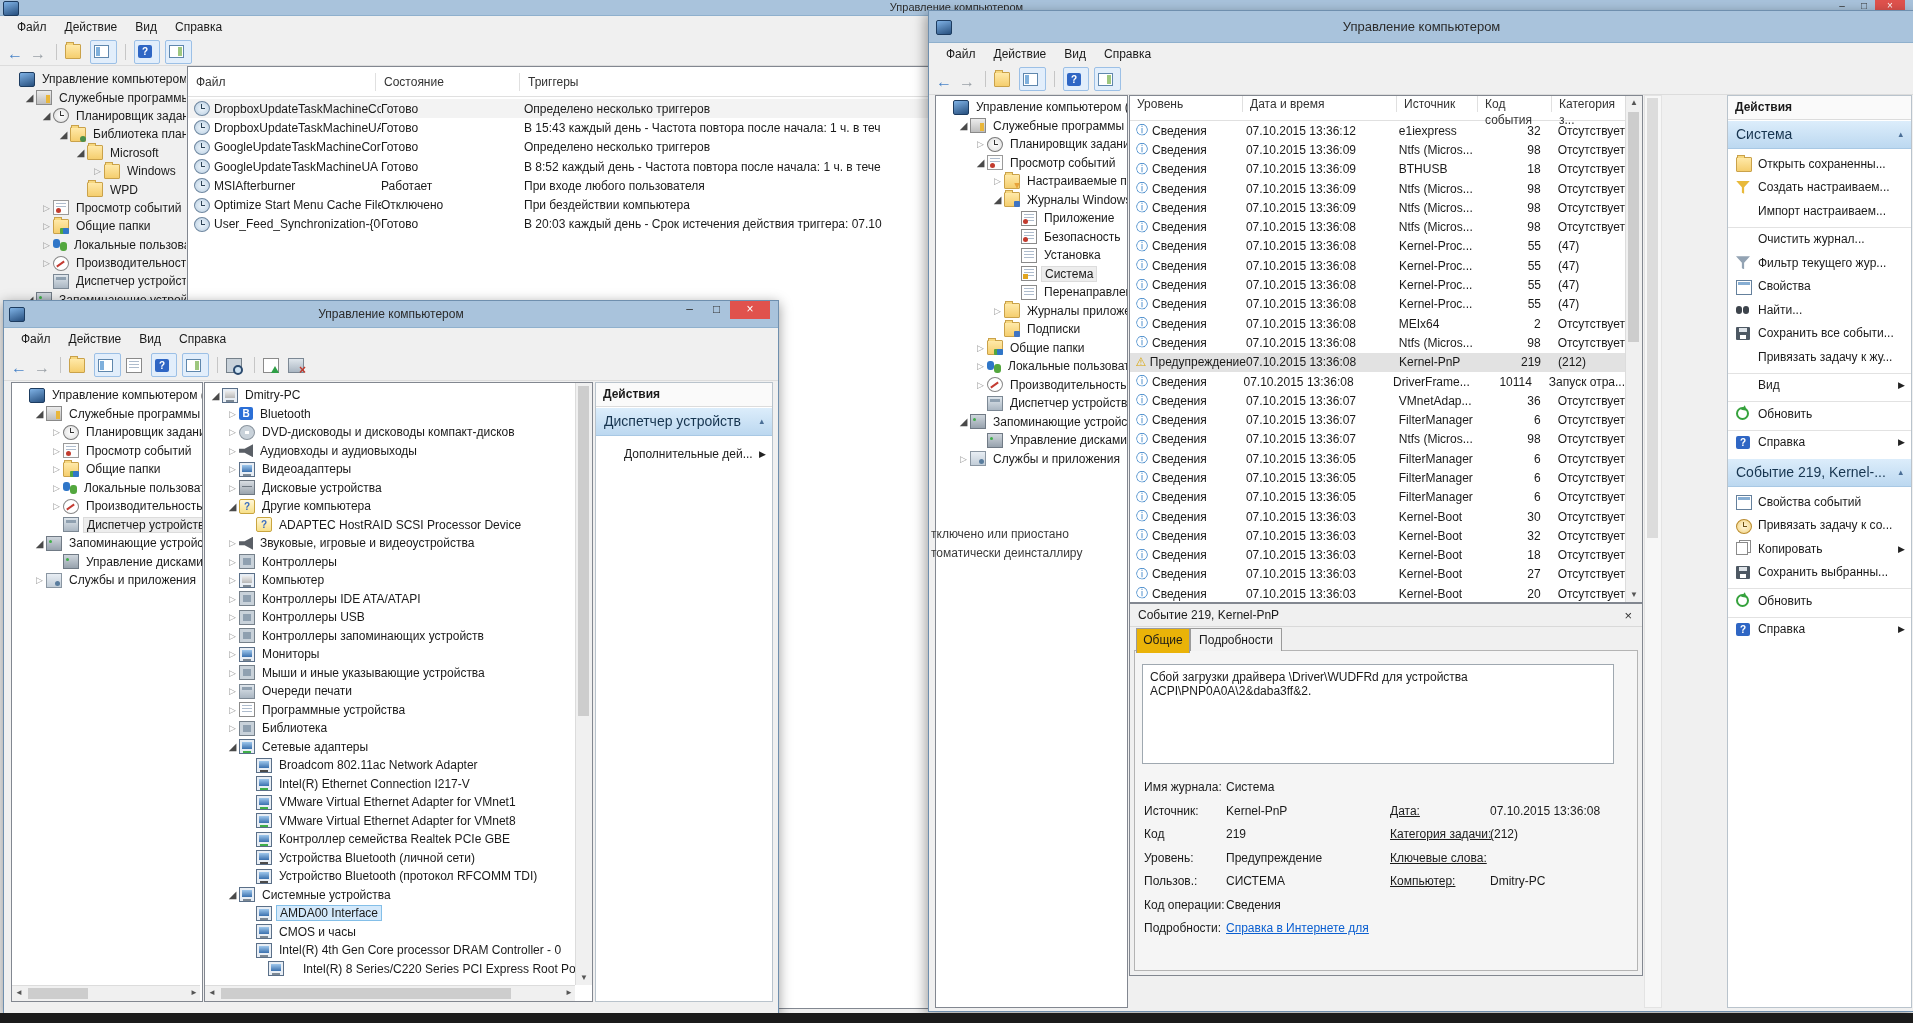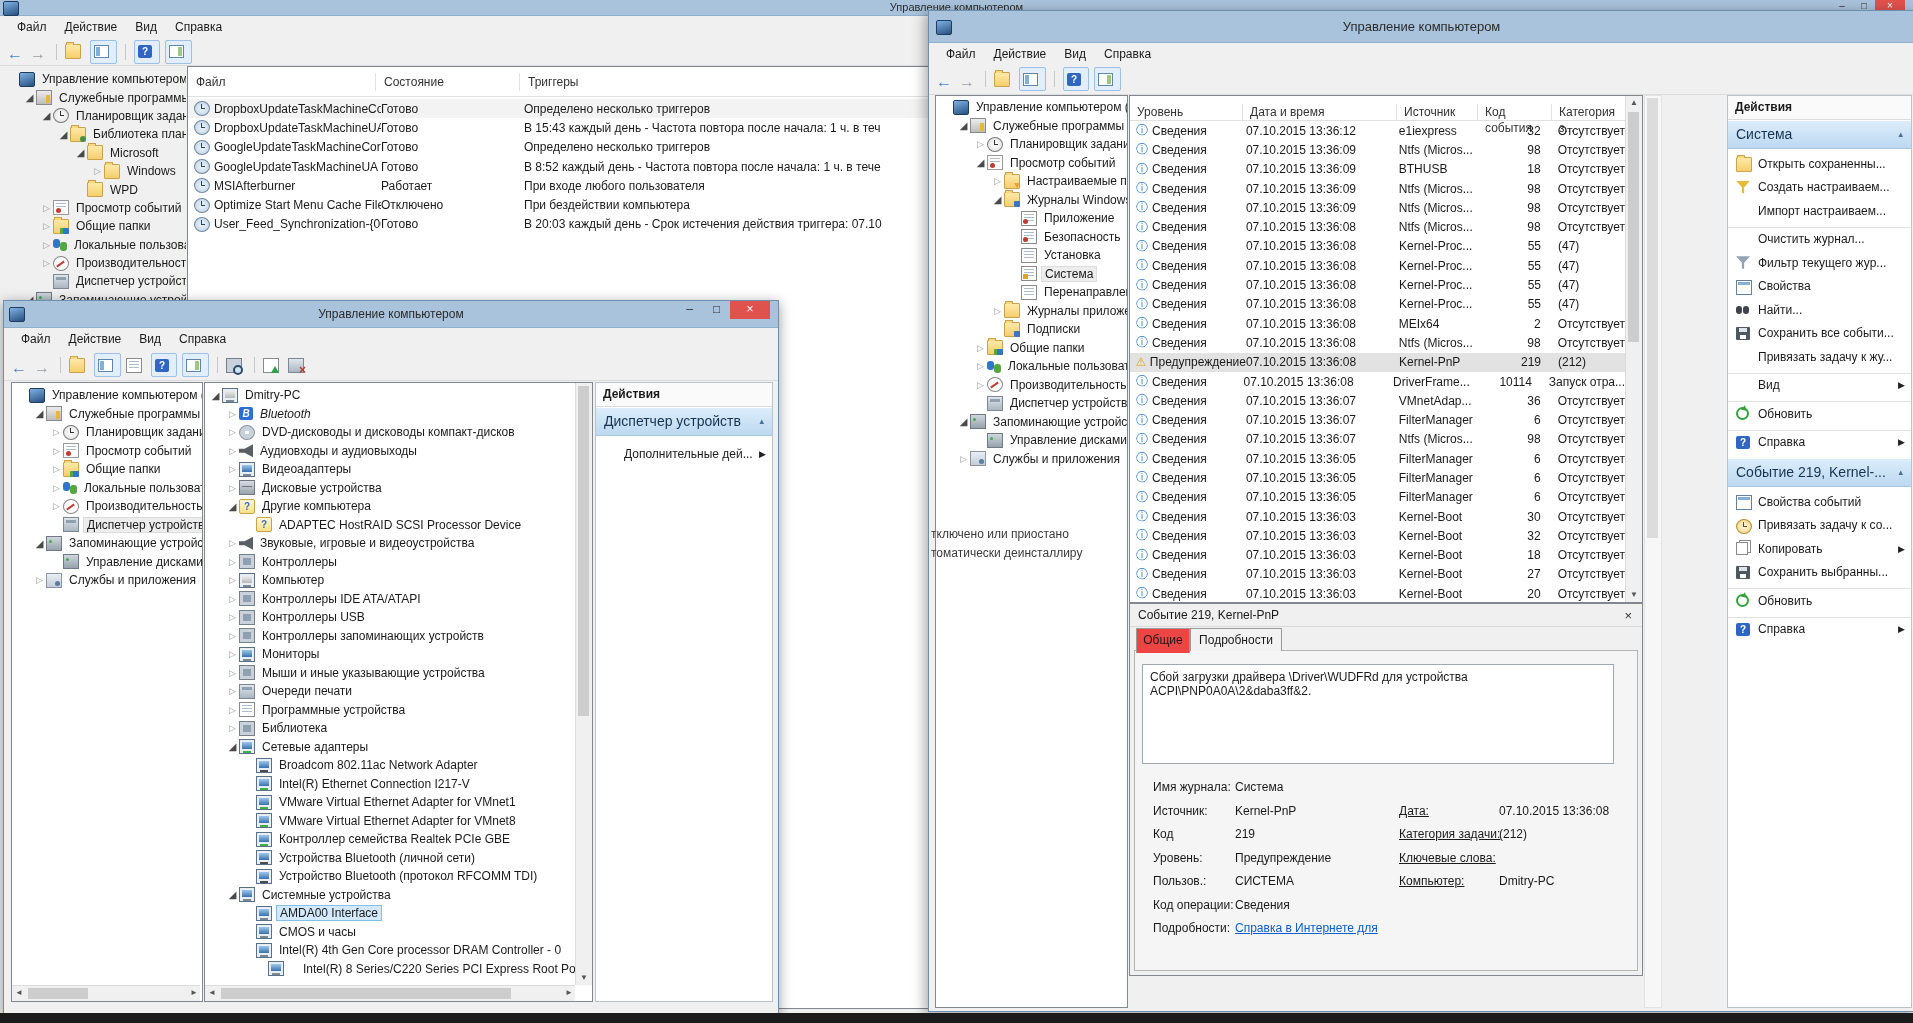--- a/index.html
+++ b/index.html
@@ -112,21 +112,21 @@
   .trow.selb .lbl{background:#d4e9fb;border:1px solid #84bfe8;}
   
   .list-head{display:flex;align-items:center;height:29px;border-bottom:1px solid #e0e0e0;color:#333;}
   .lh-cell{padding-left:8px;border-right:1px solid #e0e0e0;height:18px;line-height:18px;}
   .task-row{display:flex;align-items:center;height:19.3px;white-space:nowrap;}
   .task-row.first{background:#f3f3f3;}
   .t-name{width:187px;display:flex;align-items:center;padding-left:6px;overflow:hidden;}
   .t-state{width:143px;}
   .t-trig{flex:1;overflow:hidden;}
   
-  .ev-head{display:flex;align-items:flex-end;height:24px;border-bottom:1px solid #e0e0e0;color:#333;}
+  .ev-head{display:flex;align-items:flex-start;height:24px;border-bottom:1px solid #e0e0e0;color:#333;}
   .eh{padding-left:7px;border-right:1px solid #e0e0e0;height:16px;line-height:16px;}
   .ev-row{display:flex;align-items:center;height:19.3px;white-space:nowrap;}
   .ev-row.sel{background:#e2e2e2;}
   .ev-lv{width:112px;display:flex;align-items:center;padding-left:4px;}
   .ev-ic{width:16px;text-align:center;margin-right:2px;}
   .ev-ic.info::before{content:"ⓘ";color:#2f7cc4;font-size:12px;}
   .ev-ic.warn::before{content:"⚠";color:#d9a400;font-size:12px;}
   .ev-dt{width:153px;}
   .ev-src{width:80px;}
   .ev-code{width:62px;text-align:right;padding-right:10px;}
@@ -145,21 +145,21 @@
   .act-lbl{flex:1;overflow:hidden;white-space:nowrap;}
   .act-arr{font-size:9px;color:#222;}
   
   .sb{position:absolute;background:#f0f0f0;}
   .sb .thumb{position:absolute;background:#cdcdcd;}
   .sb .sba{position:absolute;color:#555;font-size:8px;line-height:14px;width:100%;text-align:center;}
   
   .dt-headrow{position:absolute;left:0;right:0;top:0;height:22px;line-height:22px;padding-left:8px;border-bottom:1px solid #d9d9d9;}
   .dt-close{position:absolute;right:10px;top:1px;font-size:13px;color:#333;}
   .tab{position:absolute;top:24px;height:22px;line-height:22px;text-align:center;border:1px solid #9a9a9a;border-bottom:none;background:#f2f2f2;}
-  .tab.active{background:#ef4444;height:24px;z-index:2;}
+  .tab.active{background:#eab308;height:24px;z-index:2;}
   .dt-body{position:absolute;left:4px;right:4px;top:46px;bottom:4px;border:1px solid #b4b4b4;background:#f5f5f5;}
   .msgbox{position:absolute;left:12px;right:28px;top:12px;height:100px;background:#fff;border:1px solid #9fa8b0;padding:5px 7px;box-sizing:border-box;}
   .df-row{position:relative;height:23.5px;}
   .df-l{position:absolute;left:14px;}
   .df-v{position:absolute;left:96px;}
   .df-l2{position:absolute;left:260px;text-decoration:underline;}
   .df-v2{position:absolute;left:360px;}
   .df-v.link{color:#0b5fd0;text-decoration:underline;}
   .overlay-line{position:absolute;z-index:45;color:#3a3a3a;white-space:nowrap;}
   .taskbar{position:absolute;left:0;top:1013px;width:1913px;height:10px;background:#1b1b1b;z-index:48;}
@@ -478,21 +478,21 @@
     </div>
 
     <div class="panel" data-name="device-tree-panel" style="left:200px;top:81px;width:387px;height:618px;">
       <div class="tree" data-name="device-tree" style="left:0;top:3px;width:368px;">
 
       <div class="trow" data-name="device-tree-item" style="padding-left: 4px;">
             <span class="arr e" data-name="expander-icon"></span>
             <span class="ic mon gray" data-name="device-icon"></span>
             <span class="lbl">Dmitry-PC</span>
           </div>
-          <div class="trow" data-name="device-tree-item" style="padding-left: 21px; font-style: italic;">
+          <div class="trow" data-name="device-tree-item" style="padding-left: 21px;">
             <span class="arr c" data-name="expander-icon"></span>
             <span class="ic i-bt" data-name="device-icon"></span>
             <span class="lbl">Bluetooth</span>
           </div>
           <div class="trow" data-name="device-tree-item" style="padding-left: 21px;">
             <span class="arr c" data-name="expander-icon"></span>
             <span class="ic i-dvd" data-name="device-icon"></span>
             <span class="lbl">DVD-дисководы и дисководы компакт-дисков</span>
           </div>
           <div class="trow" data-name="device-tree-item" style="padding-left: 21px;">
@@ -1087,21 +1087,21 @@
 
     <div class="panel" data-name="event-details-panel" style="left:200px;top:592px;width:512px;height:371px;background:#f0f0f0;">
       <div class="dt-headrow" data-name="details-header">
         <span>Событие 219, Kernel-PnP</span>
         <span class="dt-close" data-name="close-details-icon">×</span>
       </div>
       <div class="dt-body" data-name="details-body"></div>
       <span class="tab active" data-name="tab-general" style="left:6px;width:52px;">Общие</span>
       <span class="tab" data-name="tab-details" style="left:60px;width:90px;">Подробности</span>
       <div class="msgbox" data-name="event-message" style="top:60px;">Сбой загрузки драйвера \Driver\WUDFRd для устройства ACPI\PNP0A0A\2&amp;daba3ff&amp;2.</div>
-      <div data-name="event-fields" style="position:absolute;left:9px;right:0;top:176px;">
+      <div data-name="event-fields" style="position:absolute;left:0;right:0;top:176px;">
 
       <div class="df-row" data-name="event-field-row">
             <span class="df-l">Имя журнала:</span>
             <span class="df-v">Система</span>
             <span class="df-l2"></span>
             <span class="df-v2"></span>
           </div>
           <div class="df-row" data-name="event-field-row">
             <span class="df-l">Источник:</span>
             <span class="df-v">Kernel-PnP</span>

